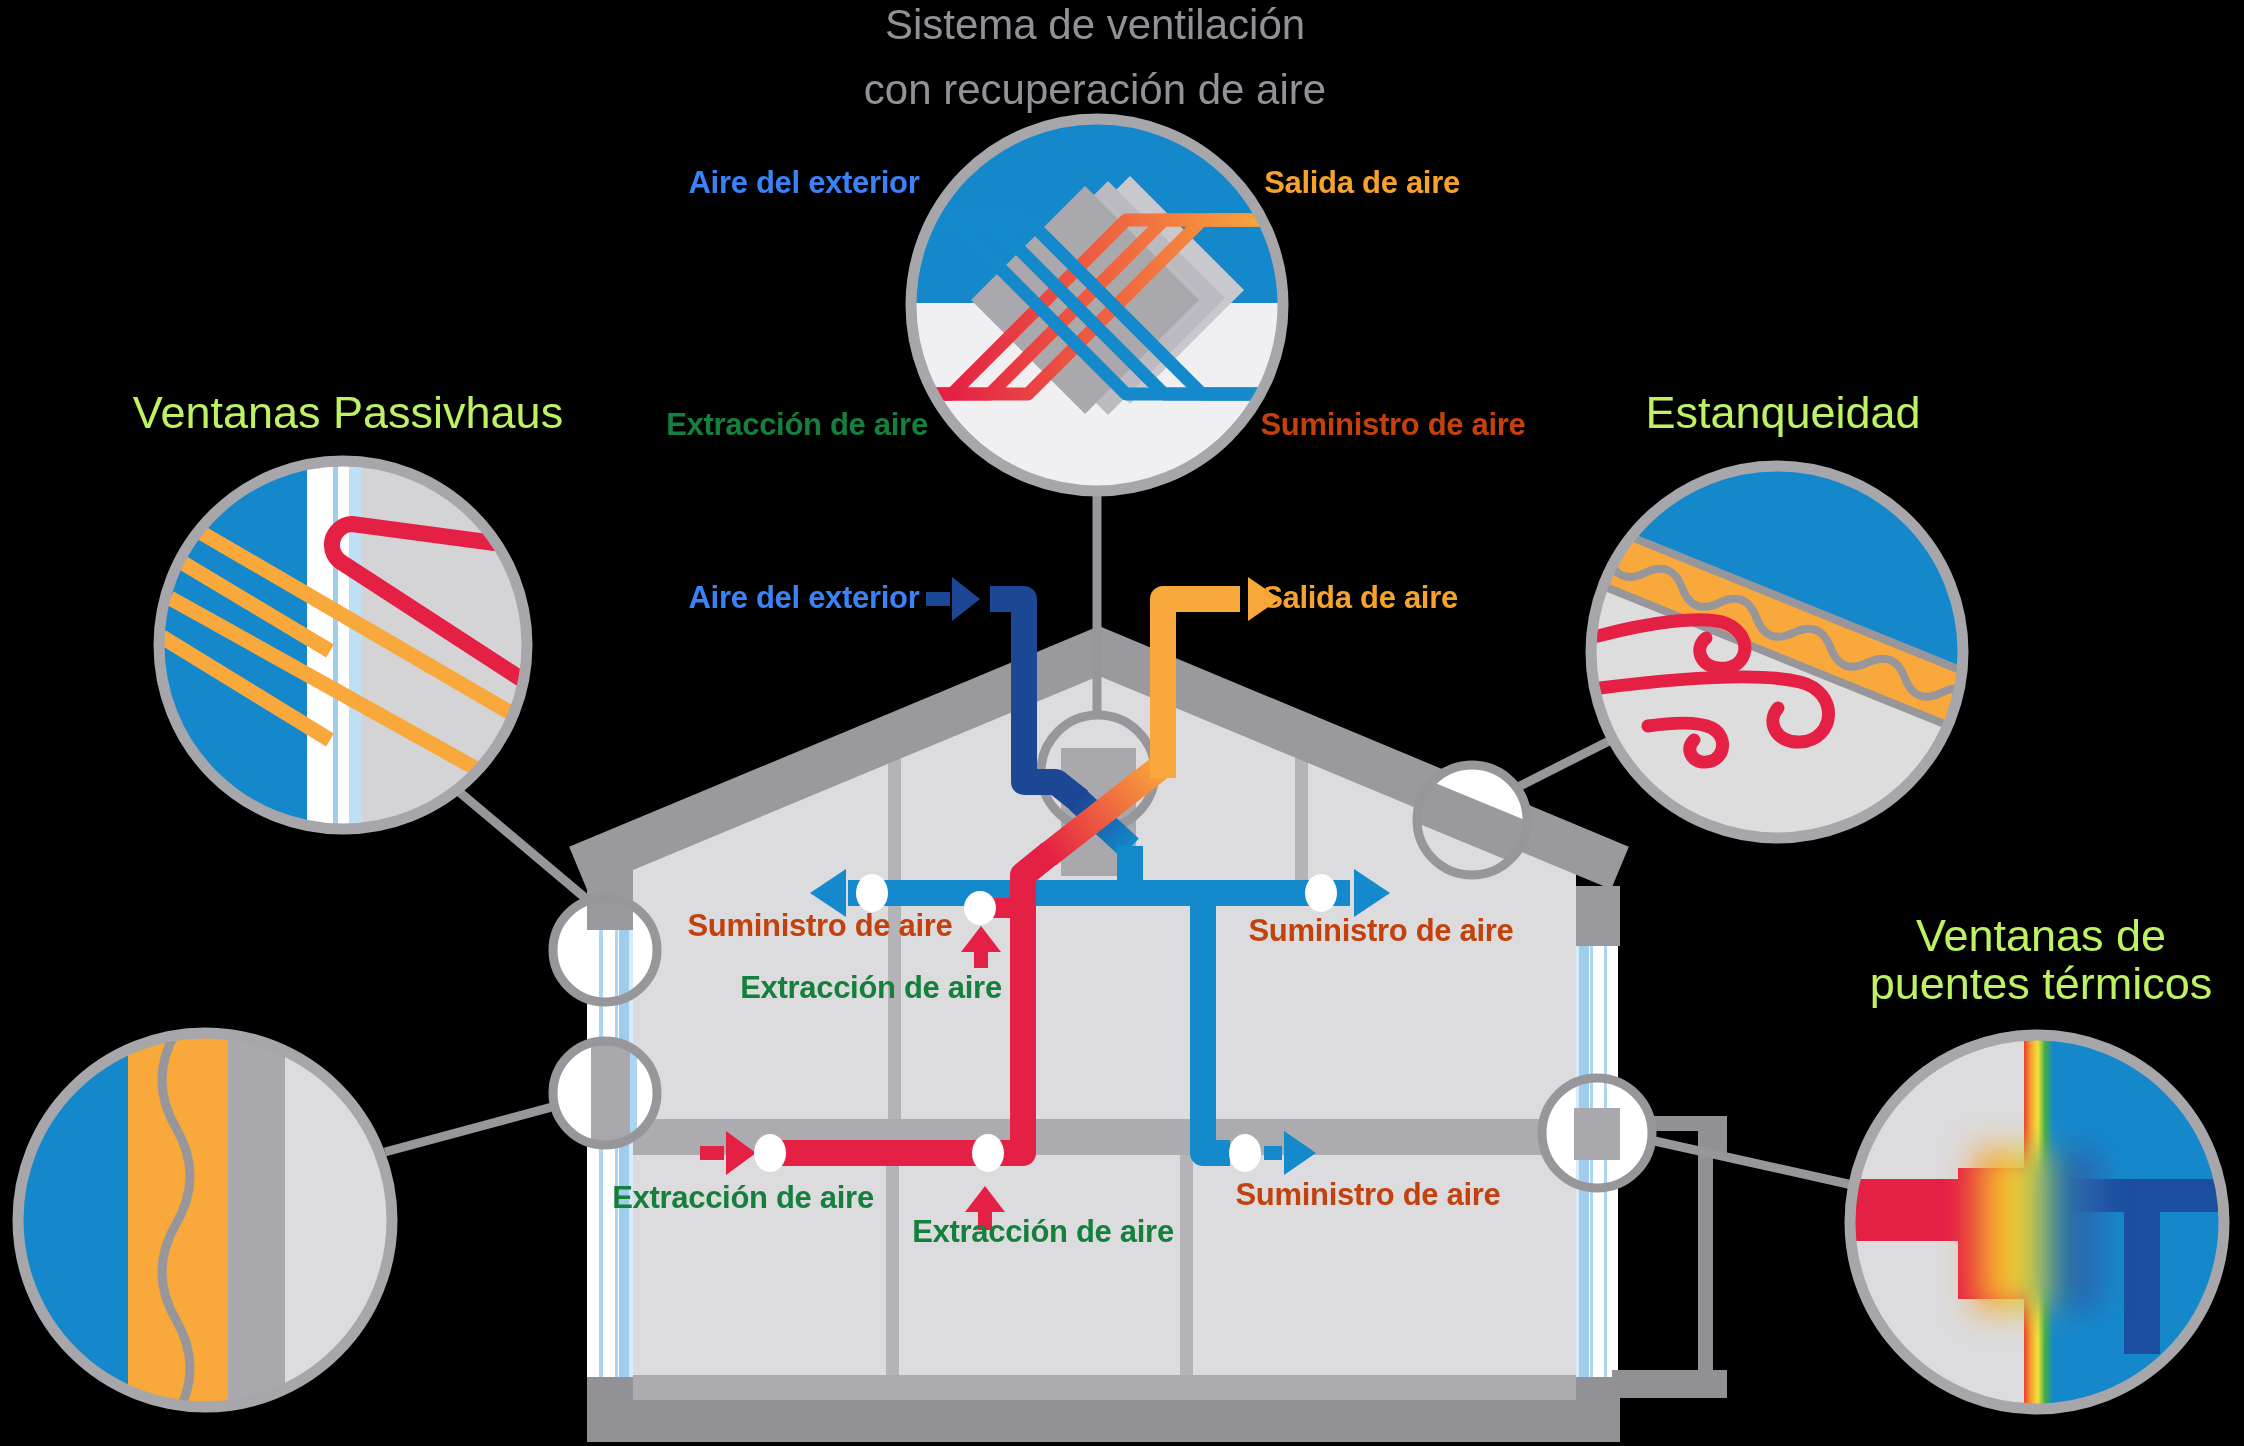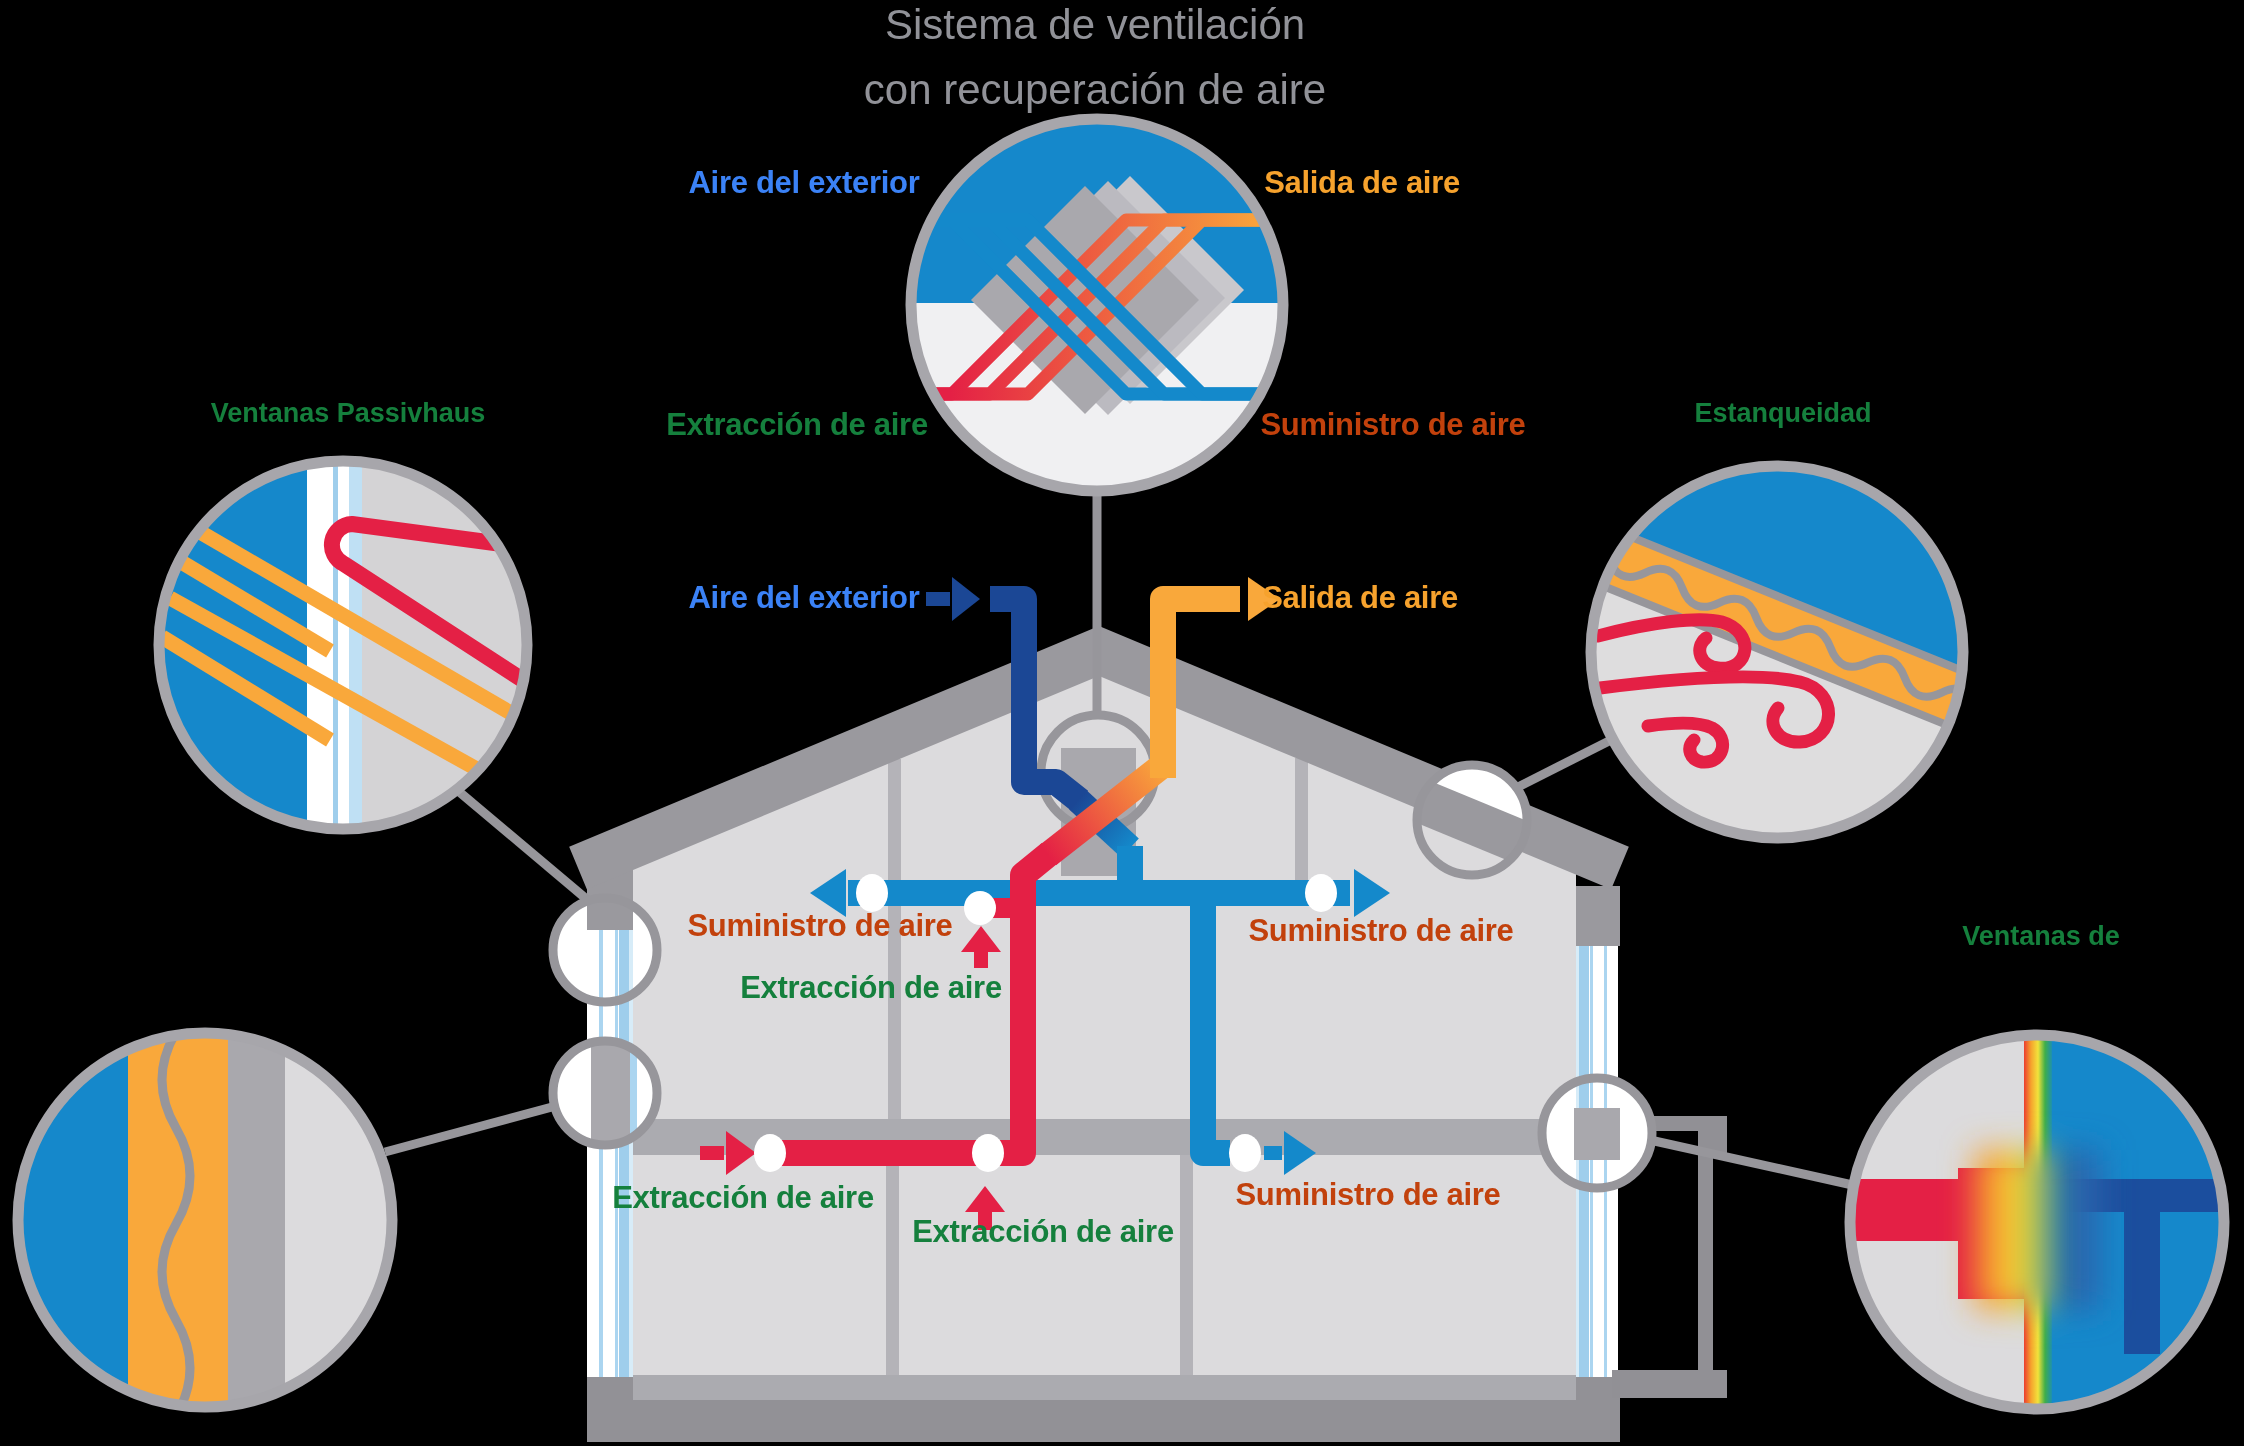--- a/index.html
+++ b/index.html
@@ -6,21 +6,21 @@
   #stage{position:relative;width:2244px;height:1446px;background:#000;overflow:hidden;
          font-family:"Liberation Sans",sans-serif;}
   #art{position:absolute;left:0;top:0;}
   .lbl{position:absolute;transform:translate(-50%,-50%);white-space:nowrap;
        font-weight:700;font-size:31px;letter-spacing:-0.3px;}
   .lbl.blue{color:#c2410c}
   .lbl.dblue{color:#3b82f6}
   .lbl.red{color:#15803d}
   .lbl.orange{color:#F6A22D}
   .hdr{position:absolute;transform:translate(-50%,-50%);white-space:nowrap;
-       font-weight:700;font-size:27px;color:#15803d;letter-spacing:0;}
+       font-weight:400;font-size:45px;color:#bef264;letter-spacing:0;}
   .ttl{position:absolute;transform:translate(-50%,-50%);white-space:nowrap;
        font-weight:400;font-size:42px;color:#919298;}
 </style>
 </head>
 <body>
 
 <div id="stage">
 
 <svg id="art" width="2244" height="1446" viewBox="0 0 2244 1446">
   <defs>
@@ -343,20 +343,21 @@
 <div class="ttl" style="left:1095px;top:90px">con recuperación de aire</div>
 
 <div class="lbl dblue" style="left:804px;top:183px">Aire del exterior</div>
 <div class="lbl orange" style="left:1362px;top:183px">Salida de aire</div>
 <div class="lbl red" style="left:797px;top:425px">Extracción de aire</div>
 <div class="lbl blue" style="left:1393px;top:425px">Suministro de aire</div>
 
 <div class="hdr" style="left:348px;top:413px">Ventanas Passivhaus</div>
 <div class="hdr" style="left:1783px;top:413px">Estanqueidad</div>
 <div class="hdr" style="left:2041px;top:936px">Ventanas de</div>
+<div class="hdr" style="left:2041px;top:984px">puentes térmicos</div>
 
 <div class="lbl dblue" style="left:804px;top:598px">Aire del exterior</div>
 <div class="lbl orange" style="left:1360px;top:598px">Salida de aire</div>
 
 <div class="lbl blue" style="left:820px;top:926px">Suministro de aire</div>
 <div class="lbl blue" style="left:1381px;top:931px">Suministro de aire</div>
 <div class="lbl red" style="left:871px;top:988px">Extracción de aire</div>
 
 <div class="lbl red" style="left:743px;top:1198px">Extracción de aire</div>
 <div class="lbl red" style="left:1043px;top:1232px">Extracción de aire</div>

